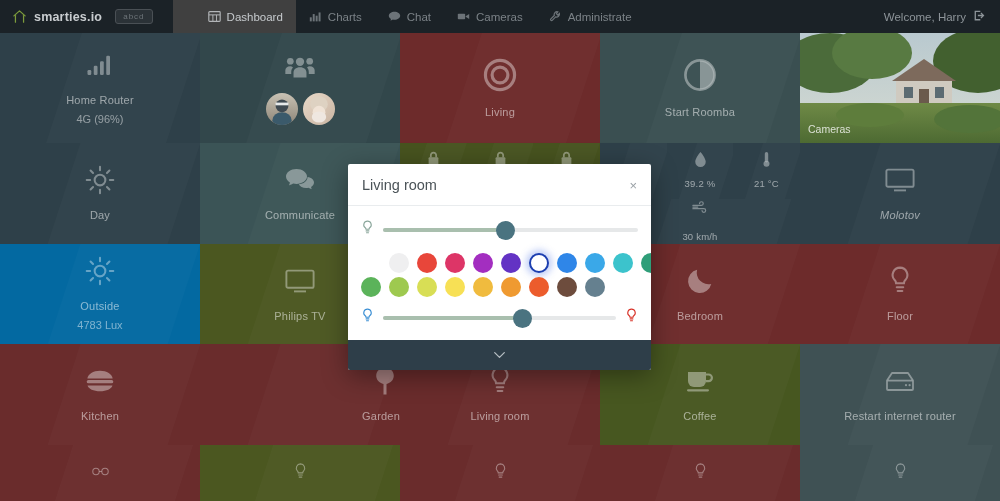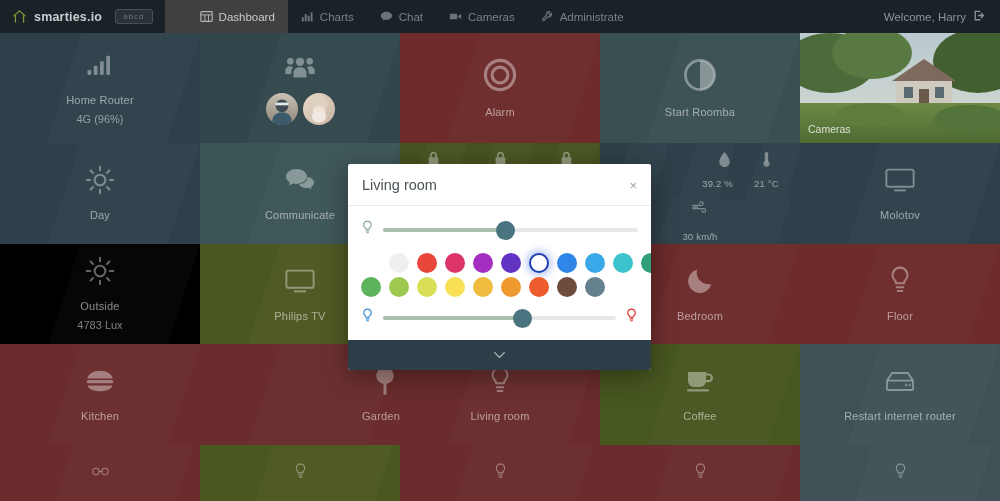--- a/index.html
+++ b/index.html
@@ -2,21 +2,21 @@
 <html><head>
 <meta charset="utf-8">
 <style>
   html,body{margin:0;padding:0;background:#1b2329;}
   body{width:1000px;height:501px;overflow:hidden;font-family:"Liberation Sans",sans-serif;}
   #app{position:relative;width:1000px;height:501px;overflow:hidden;background:#2e4049;}
 
   
   .navbar{position:absolute;left:0;top:0;width:1000px;height:33px;background:#1b2227;
           display:flex;align-items:center;z-index:50;}
-  .brand{display:flex;align-items:center;gap:7px;padding:0 12px 0 12px;height:33px;}
+  .brand{display:flex;align-items:center;gap:7px;padding:0 20px 0 12px;height:33px;}
   .brand-logo{width:15px;height:15px;display:block;}
   .brand-name{color:#c9cdd0;font-size:12.5px;font-weight:bold;letter-spacing:.2px;}
   .brand-badge{margin-left:6px;border:1px solid #4a5055;border-radius:3px;color:#6e757a;
                font-size:8px;padding:2px 7px;line-height:9px;background:#2b3237;letter-spacing:1px;}
   .nav-items{display:flex;align-items:center;height:33px;}
   .nav-item{display:flex;align-items:center;gap:6px;height:33px;padding:0 13px;
             color:#7b8287;font-size:11.5px;white-space:nowrap;}
   .nav-item.active{background:#404040;color:#c6cacd;padding-left:35px;}
   .nav-ico{width:13px;height:13px;display:inline-block;opacity:.85;}
   .nav-right{margin-left:auto;display:flex;align-items:center;gap:7px;padding-right:14px;
@@ -189,21 +189,21 @@
               <ellipse cx="20" cy="30" rx="9" ry="7" fill="#efe7e0"></ellipse>
             </svg></span>
         </span>
       </div>
       <div class="tile" style="left: 400px; top: 0px; width: 200px; height: 110px; background: rgb(109, 43, 43);">
         <span class="sheen"></span>
         <span class="tile-ico"><svg width="34" height="34" viewBox="0 0 28 28" fill="none">
             <circle cx="14" cy="14" r="12" stroke="rgba(255,255,255,.62)" stroke-width="2.6"></circle>
             <circle cx="14" cy="14" r="6.5" stroke="rgba(255,255,255,.62)" stroke-width="2.6"></circle>
           </svg></span>
-        <span class="tile-label">Alarm</span>
+        <span class="tile-label">Living</span>
       </div>
       <div class="tile" style="left: 600px; top: 0px; width: 200px; height: 110px; background: rgb(58, 79, 81);">
         <span class="sheen"></span>
         <span class="tile-ico"><svg width="34" height="34" viewBox="0 0 28 28" fill="none">
             <circle cx="14" cy="14" r="12" stroke="rgba(255,255,255,.62)" stroke-width="2.2"></circle>
             <path d="M14 2a12 12 0 010 24z" fill="rgba(255,255,255,.62)"></path>
           </svg></span>
         <span class="tile-label">Start Roomba</span>
       </div>
       <div class="tile" style="left: 0px; top: 110px; width: 200px; height: 101px; background: rgb(46, 64, 73);">
@@ -243,21 +243,21 @@
             <rect x="2.7" y="8" width="12.6" height="10" rx="1.4"></rect>
           </svg></span>
       </div>
       <div class="tile tile-small" style="left: 600px; top: 110px; width: 67px; height: 56px; background: rgb(46, 64, 73);">
         <span class="sheen"></span>
         <span class="tile-ico"><svg width="17" height="17" viewBox="0 0 26 20" fill="rgba(255,255,255,.62)">
             <path d="M20.6 7.6A6.5 6.5 0 008.3 5.9 5 5 0 009 15.8h11.2a4.1 4.1 0 00.4-8.2z"></path>
             <path d="M13 8.5v4.3m0 0l-2.2-2.2M13 12.8l2.2-2.2" stroke="#2e4049" stroke-width="1.6" fill="none" stroke-linecap="round"></path>
           </svg></span>
       </div>
-      <div class="tile tile-small" style="left: 667px; top: 110px; width: 66px; height: 56px; background: rgb(46, 64, 73); align-items: flex-end;">
+      <div class="tile tile-small" style="left: 667px; top: 110px; width: 66px; height: 56px; background: rgb(46, 64, 73);">
         <span class="sheen"></span>
         <span class="tile-ico"><svg width="17" height="17" viewBox="0 0 18 24" fill="rgba(255,255,255,.62)">
             <path d="M9 1.5S1.6 10 1.6 15.3A7.4 7.4 0 009 22.7a7.4 7.4 0 007.4-7.4C16.4 10 9 1.5 9 1.5z"></path>
           </svg></span>
         <span class="tile-label">39.2 %</span>
       </div>
       <div class="tile tile-small" style="left: 733px; top: 110px; width: 67px; height: 56px; background: rgb(46, 64, 73);">
         <span class="sheen"></span>
         <span class="tile-ico"><svg width="17" height="17" viewBox="0 0 14 26" fill="rgba(255,255,255,.62)">
             <rect x="4.4" y="1.5" width="5.2" height="16" rx="2.6"></rect>
@@ -267,29 +267,29 @@
       </div>
       <div class="tile tile-small" style="left: 600px; top: 166px; width: 200px; height: 45px; background: rgb(46, 64, 73); justify-content: space-between;">
         <span class="sheen"></span>
         <span class="tile-ico"><svg width="17" height="17" viewBox="0 0 28 18" fill="none" stroke="rgba(255,255,255,.62)" stroke-width="2" stroke-linecap="round">
             <path d="M1.5 5.5h14a3 3 0 10-3-3"></path>
             <path d="M1.5 11h18a3 3 0 11-3 3"></path>
             <path d="M1.5 8.3h8"></path>
           </svg></span>
         <span class="tile-label">30 km/h</span>
       </div>
-      <div class="tile" style="left: 800px; top: 110px; width: 200px; height: 101px; background: rgb(46, 64, 73);">
+      <div class="tile" style="left: 800px; top: 110px; width: 200px; height: 101px; background: rgb(46, 64, 73); font-style: italic;">
         <span class="sheen"></span>
         <span class="tile-ico"><svg width="30" height="30" viewBox="0 0 30 24" fill="none" stroke="rgba(255,255,255,.62)" stroke-width="1.9" stroke-linejoin="round">
             <rect x="1.4" y="1.6" width="27.2" height="17.2" rx="1.6"></rect>
             <path d="M9 22.4h12"></path>
           </svg></span>
         <span class="tile-label">Molotov</span>
       </div>
-      <div class="tile" style="left: 0px; top: 211px; width: 200px; height: 100px; background: #000000;">
+      <div class="tile" style="left: 0px; top: 211px; width: 200px; height: 100px; background: #0369a1;">
         <span class="sheen"></span>
         <span class="tile-ico"><svg width="30" height="30" viewBox="0 0 28 28" fill="none" stroke="rgba(255,255,255,.62)" stroke-width="1.9" stroke-linecap="round">
             <circle cx="14" cy="14" r="5"></circle>
             <path d="M14 1.6v3.2M14 23.2v3.2M1.6 14h3.2M23.2 14h3.2M5.2 5.2l2.3 2.3M20.5 20.5l2.3 2.3M22.8 5.2l-2.3 2.3M7.5 20.5l-2.3 2.3"></path>
           </svg></span>
         <span class="tile-label">Outside</span>
         <span class="tile-sub">4783 Lux</span>
       </div>
       <div class="tile" style="left: 200px; top: 211px; width: 200px; height: 100px; background: rgb(75, 87, 32);">
         <span class="sheen"></span>

